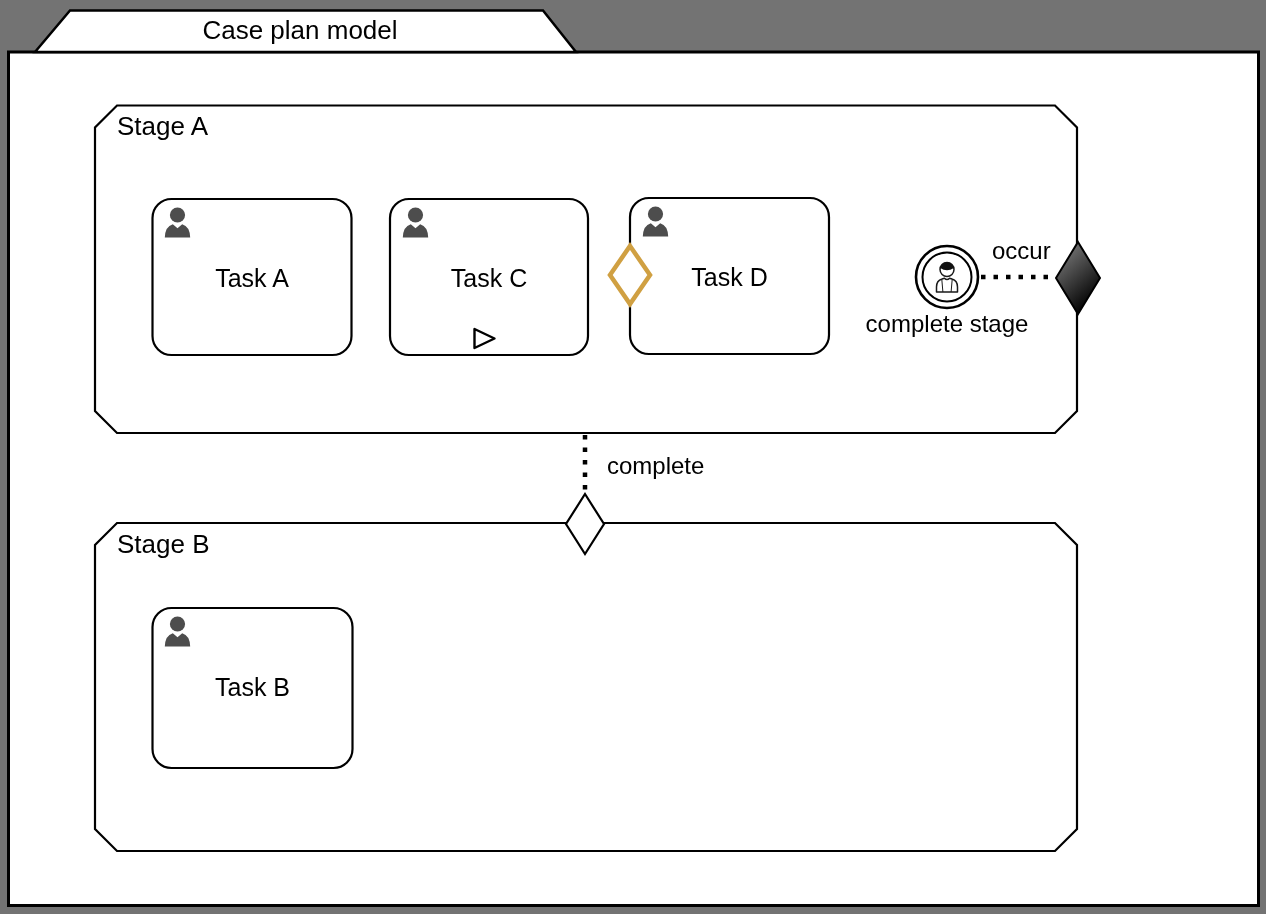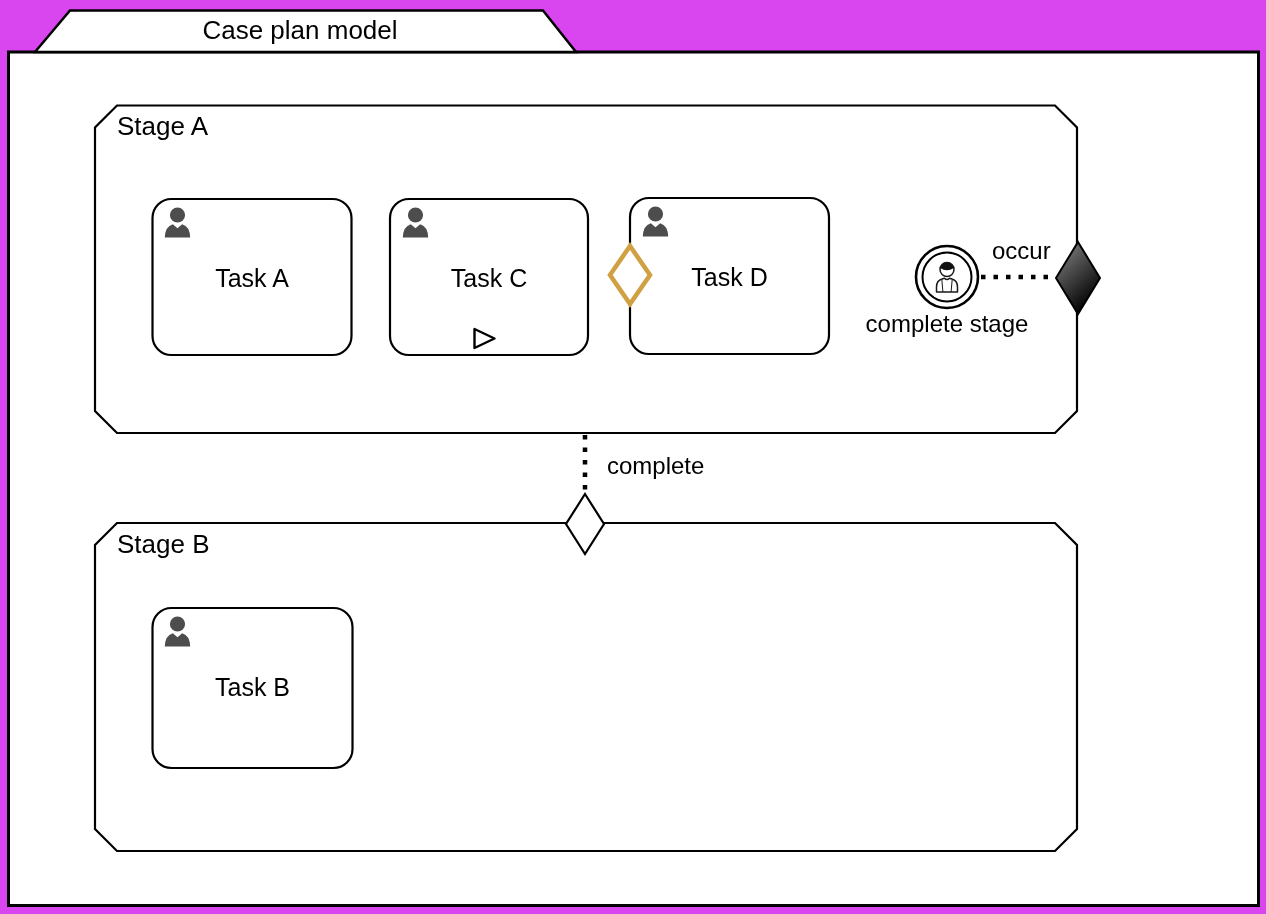--- a/index.html
+++ b/index.html
@@ -1,20 +1,20 @@
 <!DOCTYPE html>
 <html><head>
 <meta charset="utf-8">
 <style>
   html, body { margin: 0; padding: 0; background: #ffffff; }
   .canvas {
     position: relative;
     width: 1266px;
     height: 914px;
-    background: #d946ef;
+    background: #737373;
     font-family: "Liberation Sans", "DejaVu Sans", sans-serif;
   }
   svg { display: block; }
   text {
     font-family: "Liberation Sans", "DejaVu Sans", sans-serif;
     fill: #000000;
   }
   .lbl-title { font-size: 26px; }
   .lbl-stage { font-size: 26px; }
   .lbl-task  { font-size: 25px; }

